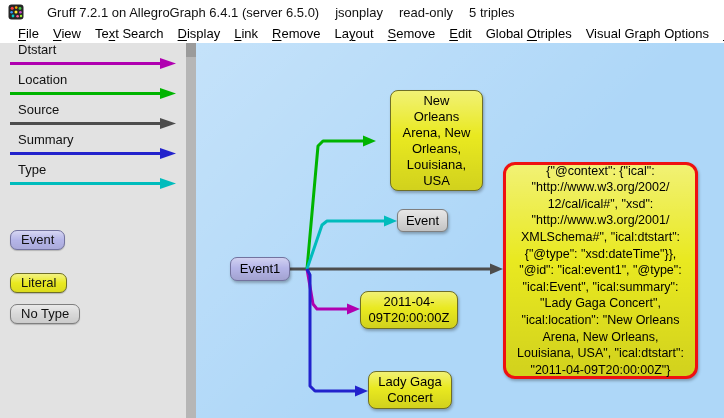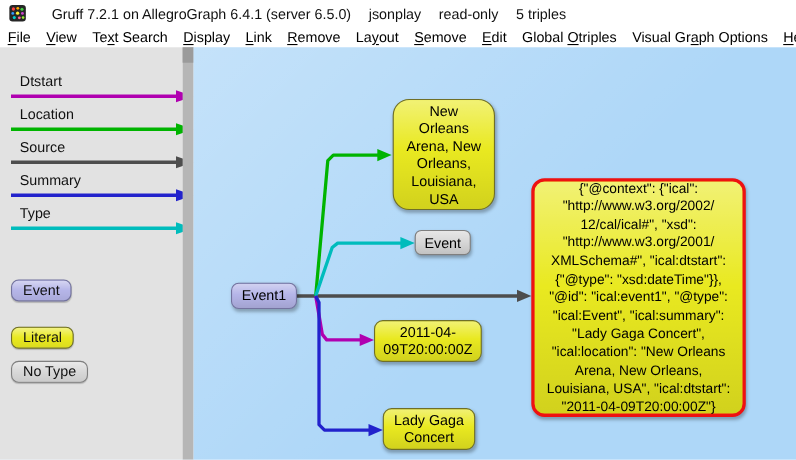--- a/index.html
+++ b/index.html
@@ -10,27 +10,27 @@
   
   .titlebar { height:24px; background:#fff; display:flex; align-items:center; font-size:13px; color:#111; flex:0 0 auto; }
   .titlebar .logo { width:16px; height:16px; margin:0 7px 0 8px; flex:0 0 auto; }
   .titlebar .tb-item { white-space:nowrap;margin-left:16px; }
   .tb-store { margin-left:24px; }
   .tb-mode { margin-left:20px; }
   .tb-triples { margin-left:15px; }
   .tb-server { margin-left:15px; }
 
   
-  .menubar { height:19px; background:#fff; display:flex; align-items:center; font-size:13px; color:#000; padding-left:7px; gap:14px; flex:0 0 auto; }
+  .menubar { height:19px; background:#fff; display:flex; align-items:center; font-size:13px; color:#000; padding-left:18px; gap:14px; flex:0 0 auto; }
   .menu-item { white-space:nowrap; cursor:default; }
   .menu-item .u { text-decoration:underline; text-underline-offset:2px; }
 
   
   .content { flex:1 1 auto; display:flex; height:375px; }
-  .sidebar { width:166px; background:#e2e2e2; padding-top:24px; flex:0 0 auto; }
+  .sidebar { width:186px; background:#e2e2e2; flex:0 0 auto; }
   .legend-item { margin-bottom:3px; }
   .legend-label { font-size:13px; color:#111; margin-left:18px; height:14px; line-height:14px; }
   .legend-arrow { display:block; margin-left:10px; margin-top:0px; }
   .side-buttons { margin-top:40px; }
   .side-btn { display:inline-block; font-size:13px; color:#111; border:1.5px solid #808090; border-radius:7px; padding:1px 10px 2px 10px; margin-left:10px;
               background-image:linear-gradient(rgba(255,255,255,.45), rgba(255,255,255,0) 50%, rgba(0,0,0,.06)); box-shadow:0 1px 1px rgba(0,0,0,.2); cursor:pointer; }
   .gap-a { height:23px; }
   .gap-b { height:11px; }
 
   .scroll-strip { width:10px; background:#b6b6b6; flex:0 0 auto; position:relative; }
@@ -166,21 +166,21 @@
         </g>
 
         <g stroke-linejoin="round">
           <polyline points="111,226 114,232 114,343 119,348 160,348" fill="none" stroke-width="3" stroke="#2222cc"></polyline>
           <polygon points="159,342.5 172,348 159,353.5" stroke="none" fill="#2222cc"></polygon>
         </g>
       </svg>
 
       <div class="node" style="left: 34px; top: 214px; width: 60px; height: 24px; border-radius: 7px; background-color: rgb(181, 181, 232); border-color: rgb(115, 115, 159);">Event1</div>
 
-      <div class="node" style="left: 181px; top: 47px; width: 93px; height: 101px; background-color: rgb(233, 233, 32); border-color: rgb(111, 111, 40); border-radius: 15px;">New
+      <div class="node" style="left: 194px; top: 47px; width: 93px; height: 101px; background-color: rgb(233, 233, 32); border-color: rgb(111, 111, 40);">New
 Orleans
 Arena, New
 Orleans,
 Louisiana,
 USA</div>
 
       <div class="node" style="left: 201px; top: 166px; width: 51px; height: 23px; border-radius: 6px; background-color: rgb(216, 216, 216); border-color: rgb(127, 127, 127);">Event</div>
 
       <div class="node" style="left: 164px; top: 248px; width: 98px; height: 38px; background-color: rgb(233, 233, 32); border-color: rgb(111, 111, 40);">2011-04-
 09T20:00:00Z</div>

